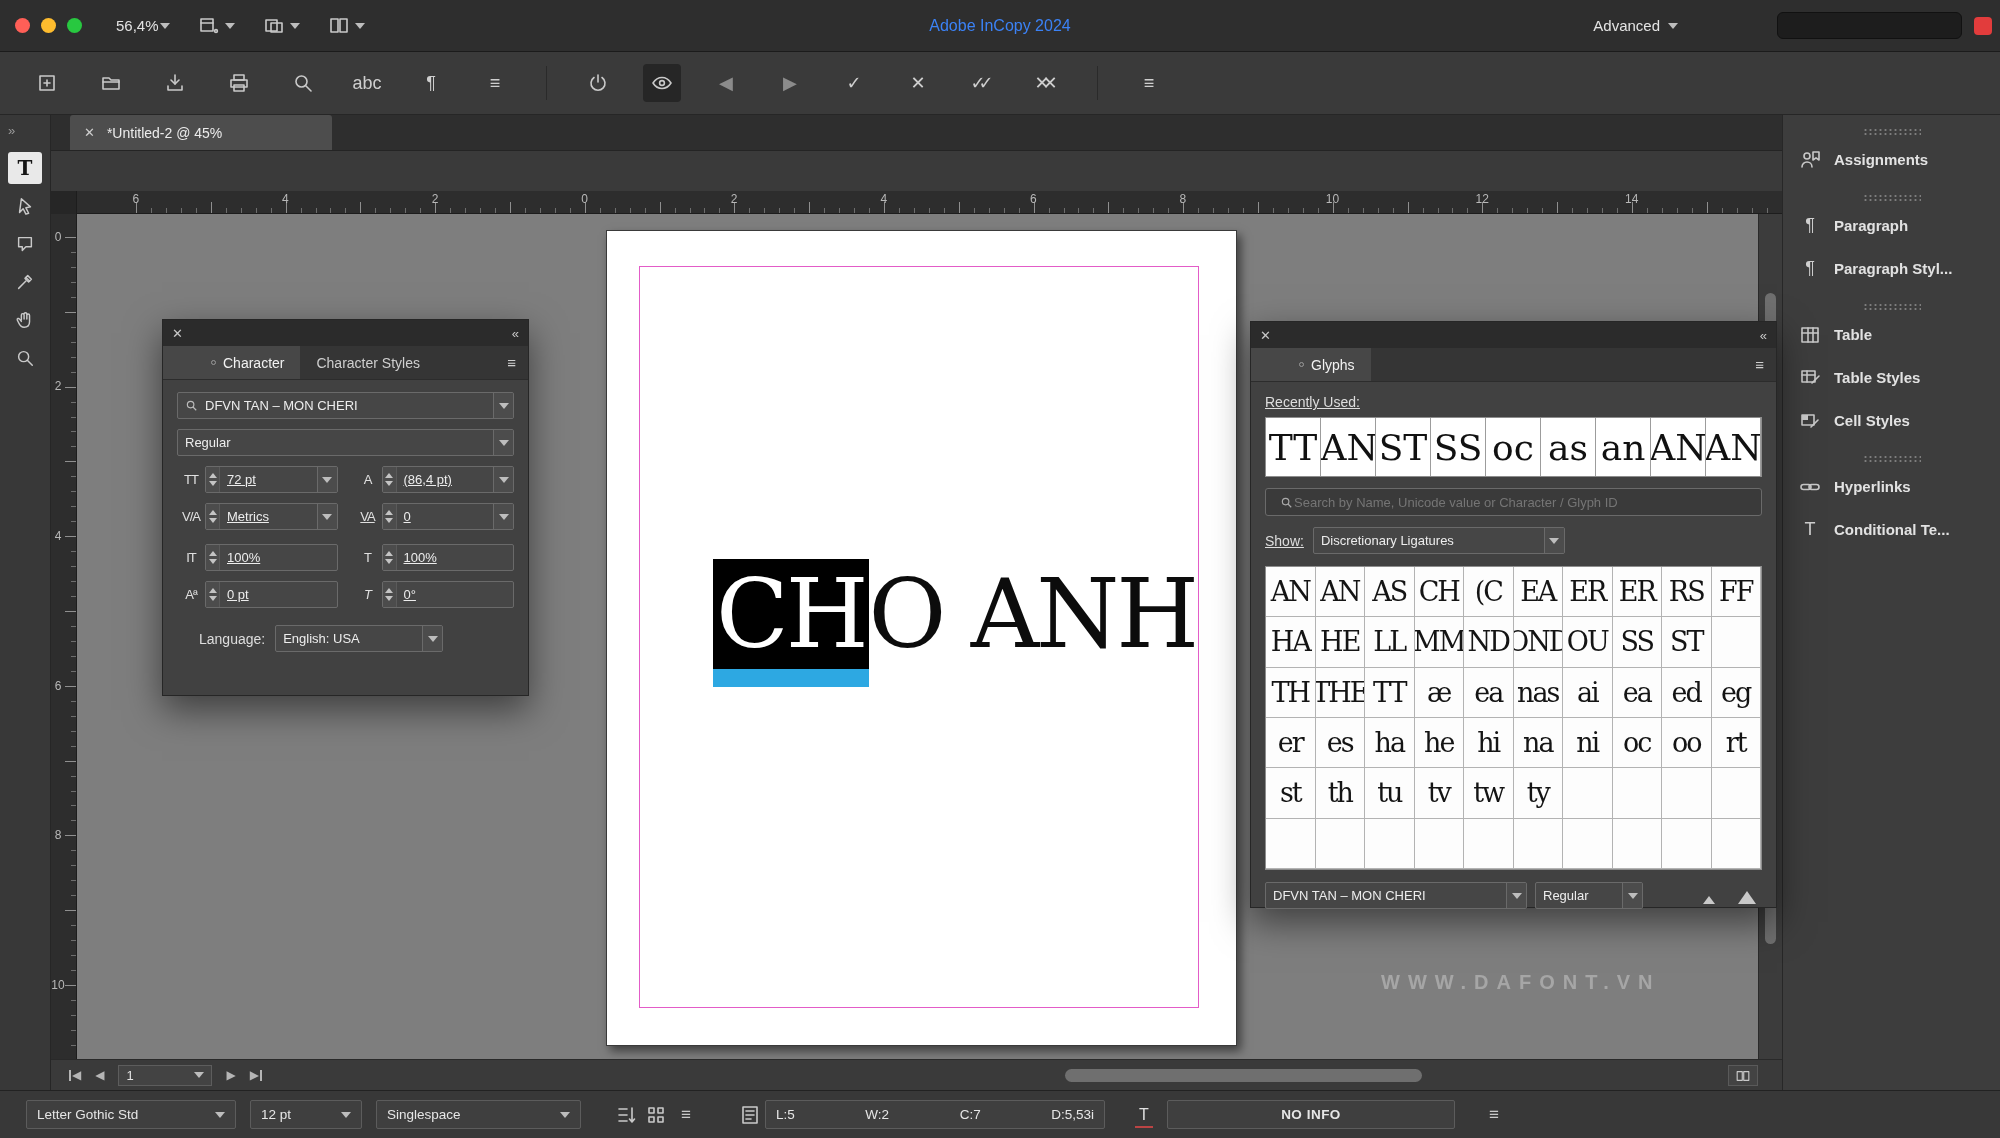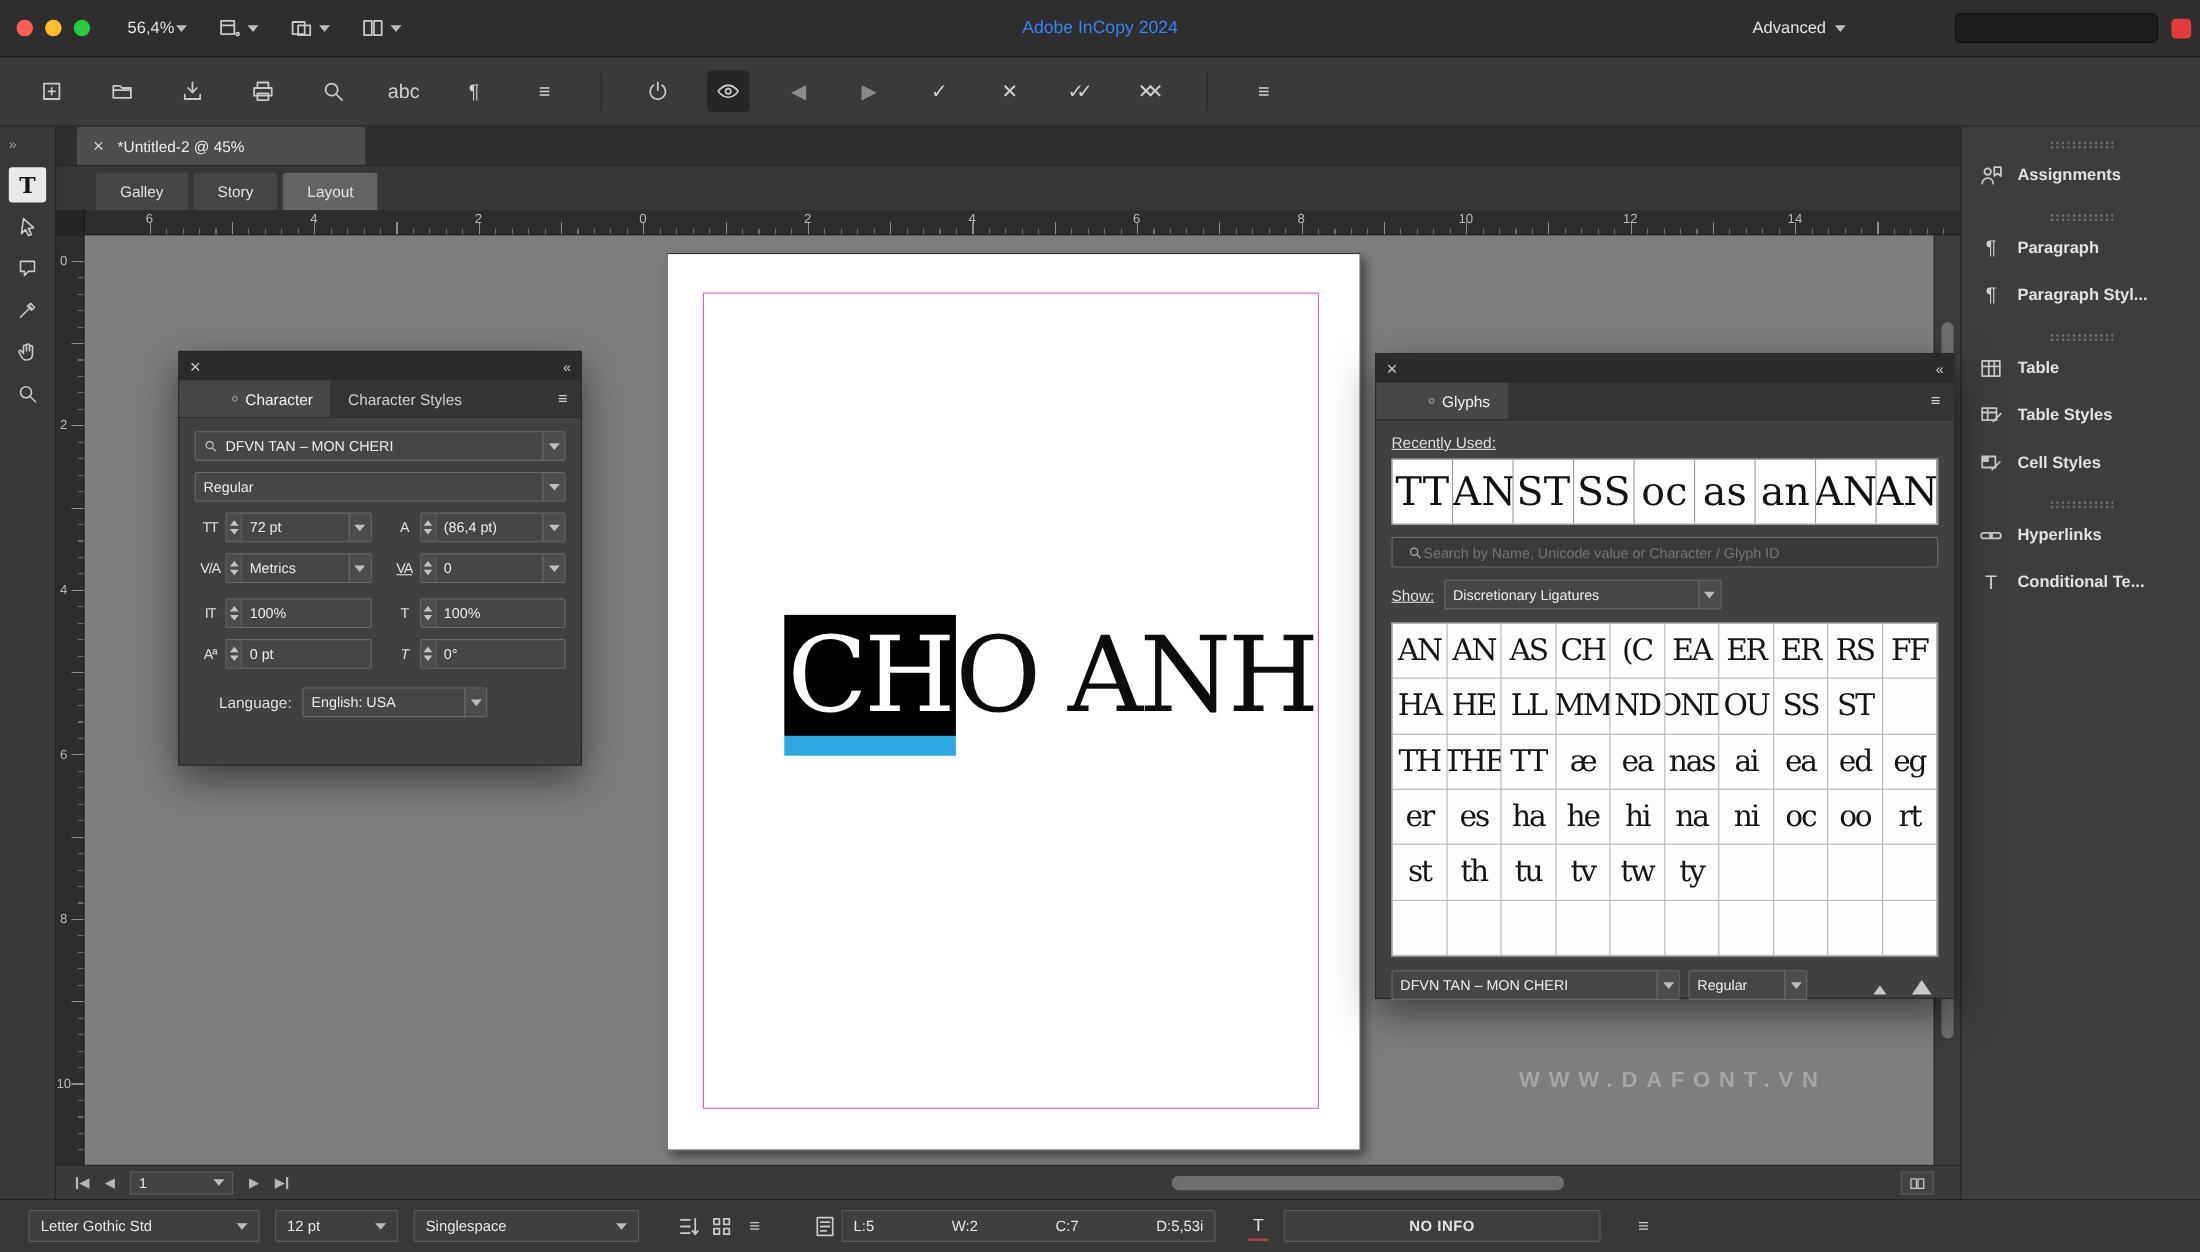--- a/index.html
+++ b/index.html
@@ -89,21 +89,21 @@
   .pbody{padding:12px 14px;}
   .fld{display:flex;align-items:center;height:27px;background:#464646;border:1px solid #6a6a6a;border-radius:2px;color:#ededed;font-size:13px;overflow:hidden;}
   .fld .val{flex:1;padding:0 7px;white-space:nowrap;}
   .fld .chev{width:20px;align-self:stretch;border-left:1px solid #6a6a6a;display:flex;align-items:center;justify-content:center;background:#4c4c4c;}
   .stp{width:14px;align-self:stretch;display:flex;flex-direction:column;align-items:center;justify-content:center;gap:3px;border-right:1px solid #5a5a5a;background:#4c4c4c;}
   .stp i{width:0;height:0;border-left:4px solid transparent;border-right:4px solid transparent;}
   .stp .up{border-bottom:5px solid #c4c4c4;} .stp .dn{border-top:5px solid #c4c4c4;}
   .crow{display:flex;gap:16px;margin-top:10px;}
   .ccell{flex:1;display:flex;align-items:center;}
   .cicon{width:28px;text-align:center;font-size:13px;color:#e0e0e0;flex:none;letter-spacing:-1px;}
-  .ccell .fld{flex:1;}
+  .ccell .fld{flex:1;text-decoration:underline;}
   .langrow{display:flex;align-items:center;margin-top:17px;gap:10px;}
   .langrow .lbl{font-size:14px;color:#dedede;margin-left:22px;}
   .langrow .fld{width:168px;}
   .mag{width:13px;height:13px;flex:none;margin-left:7px;}
 
   
   .recentlbl,.showlbl{font-size:14px;color:#dedede;text-decoration:underline;}
   .recentstrip{margin-top:7px;height:60px;background:#fff;border:1px solid #8d8d8d;display:flex;overflow:hidden;}
   .recentstrip .li{flex:1;border-right:1px solid #9c9c9c;display:flex;align-items:center;justify-content:center;font-family:"DejaVu Serif",serif;font-size:36px;color:#111;overflow:hidden;}
   .gsearch{margin-top:11px;height:28px;width:100%;background:#3a3a3a;border:1px solid #6a6a6a;border-radius:3px;color:#86efac;font-size:13px;padding:0 8px 0 28px;}
@@ -263,25 +263,20 @@
     </div>
   </div>
 
   <div class="tabbar">
     <div class="doctab">
       <span class="x">✕</span>
       <span>*Untitled-2 @ 45%</span>
     </div>
   </div>
 
-  <div class="viewtabs">
-    <div class="vtab">Galley</div>
-    <div class="vtab">Story</div>
-    <div class="vtab sel">Layout</div>
-  </div>
 
   <div class="hruler">
     <div class="hticks2"></div>
     <div class="hticks1"></div>
     <div class="nums">
         <span>6</span>
         <span>4</span>
         <span>2</span>
         <span>0</span>
         <span>2</span>

